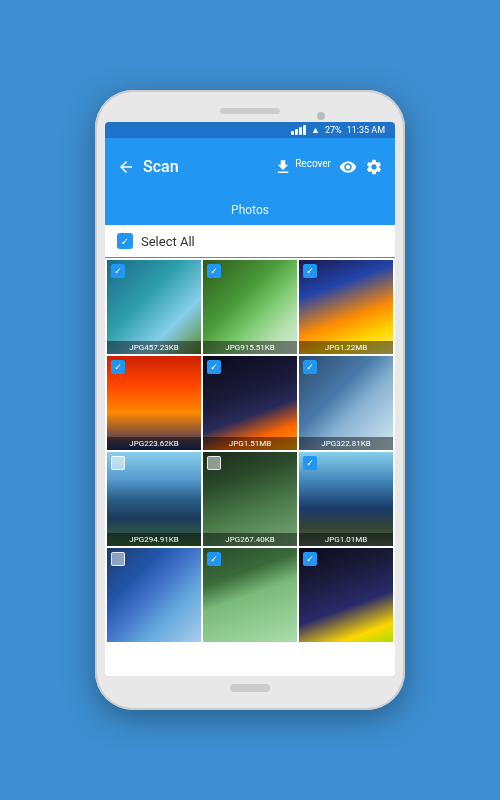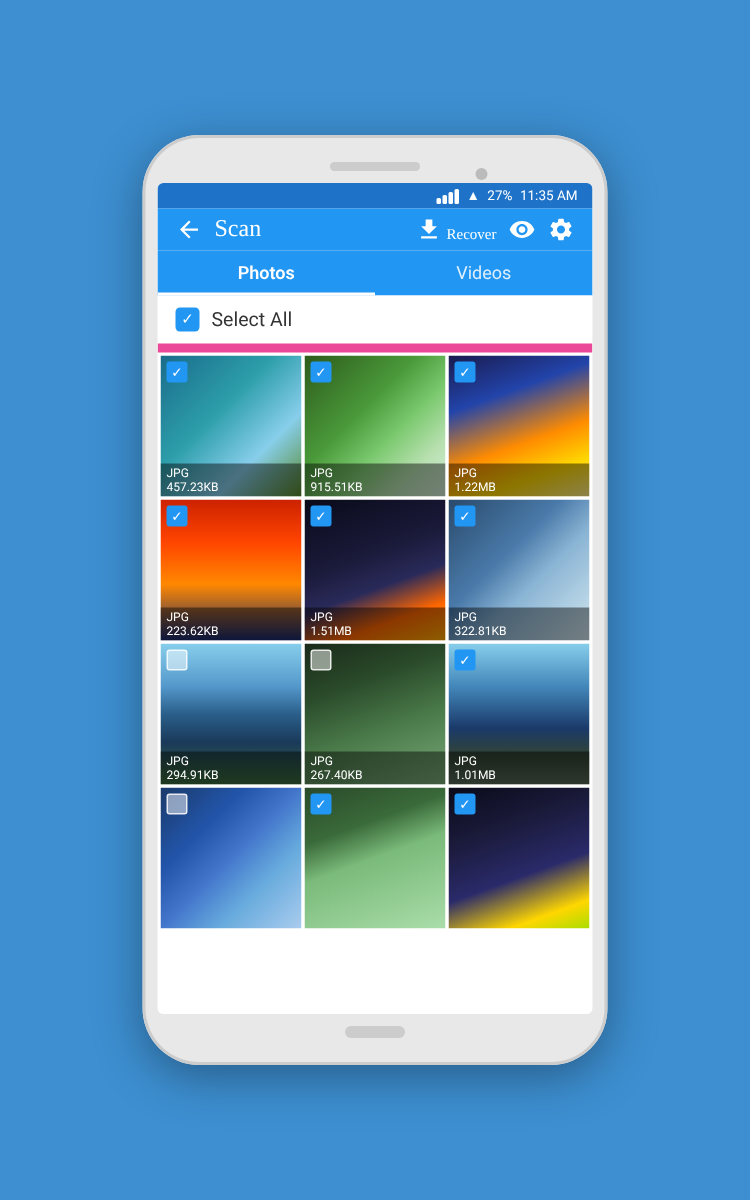--- a/index.html
+++ b/index.html
@@ -66,33 +66,32 @@
     .signal-bar {
       background: white;
       width: 3px;
       border-radius: 1px;
     }
     .toolbar {
       background: #2196f3;
       color: white;
       display: flex;
       align-items: center;
-      padding: 5px 12px;
+      padding: 19px 12px;
       gap: 8px;
-      font-family: Liberation Serif, serif;
     }
     .toolbar-title {
       font-size: 16px;
       font-weight: 500;
       flex: 1;
     }
     .toolbar-icon {
       font-size: 14px;
       display: flex;
-      align-items: flex-end;
+      align-items: flex-start;
       gap: 3px;
       cursor: pointer;
     }
     .toolbar-icon svg {
       width: 18px; height: 18px; fill: white;
     }
     .tab-bar {
       background: #2196f3;
       display: flex;
       border-bottom: none;
@@ -120,21 +119,21 @@
     .content {
       flex: 1;
       overflow-y: auto;
       background: white;
     }
     .select-all-row {
       display: flex;
       align-items: center;
       padding: 8px 12px;
       gap: 8px;
-      border-bottom: 6px solid #ec4899;
+      border-bottom: 1px solid #ec4899;
     }
     .checkbox-blue {
       width: 16px; height: 16px;
       background: #2196f3;
       border-radius: 3px;
       display: flex; align-items: center; justify-content: center;
     }
     .checkbox-blue::after {
       content: '✓';
       color: white;
@@ -159,24 +158,23 @@
     .photo-thumb {
       width: 100%; height: 100%;
       object-fit: cover;
     }
     .photo-overlay {
       position: absolute;
       bottom: 0; left: 0; right: 0;
       background: rgba(0,0,0,0.45);
       color: white;
       font-size: 8px;
-      padding: 2px 4px;
+      padding: 2px 20px;
       display: flex;
       justify-content: center;
-      flex-direction: column;
     }
     .photo-check {
       position: absolute;
       top: 4px; left: 4px;
       width: 14px; height: 14px;
       background: #2196f3;
       border-radius: 2px;
       display: flex; align-items: center; justify-content: center;
     }
     .photo-check::after {
@@ -255,25 +253,22 @@
           </svg>
       </div>
       <div class="toolbar-icon">
         <svg viewBox="0 0 24 24">
             <path d="M19.14 12.94c.04-.3.06-.61.06-.94 0-.32-.02-.64-.07-.94l2.03-1.58c.18-.14.23-.41.12-.61l-1.92-3.32c-.12-.22-.37-.29-.59-.22l-2.39.96c-.5-.38-1.03-.7-1.62-.94l-.36-2.54c-.04-.24-.24-.41-.48-.41h-3.84c-.24 0-.43.17-.47.41l-.36 2.54c-.59.24-1.13.57-1.62.94l-2.39-.96c-.22-.08-.47 0-.59.22L2.74 8.87c-.12.21-.08.47.12.61l2.03 1.58c-.05.3-.09.63-.09.94s.02.64.07.94l-2.03 1.58c-.18.14-.23.41-.12.61l1.92 3.32c.12.22.37.29.59.22l2.39-.96c.5.38 1.03.7 1.62.94l.36 2.54c.05.24.24.41.48.41h3.84c.24 0 .44-.17.47-.41l.36-2.54c.59-.24 1.13-.56 1.62-.94l2.39.96c.22.08.47 0 .59-.22l1.92-3.32c.12-.22.07-.47-.12-.61l-2.01-1.58zM12 15.6c-1.98 0-3.6-1.62-3.6-3.6s1.62-3.6 3.6-3.6 3.6 1.62 3.6 3.6-1.62 3.6-3.6 3.6z"></path>
           </svg>
       </div>
     </div>
 
     <div class="tab-bar">
-      <div class="tab active">
+      <div class="tab">
         <span>Photos</span>
-      </div>
-      <div class="tab">
-        <span>Videos</span>
       </div>
     </div>
 
     <div class="content">
 
       <div class="select-all-row">
         <div class="checkbox-blue"></div>
         <span class="select-all-label">Select All</span>
       </div>
 

